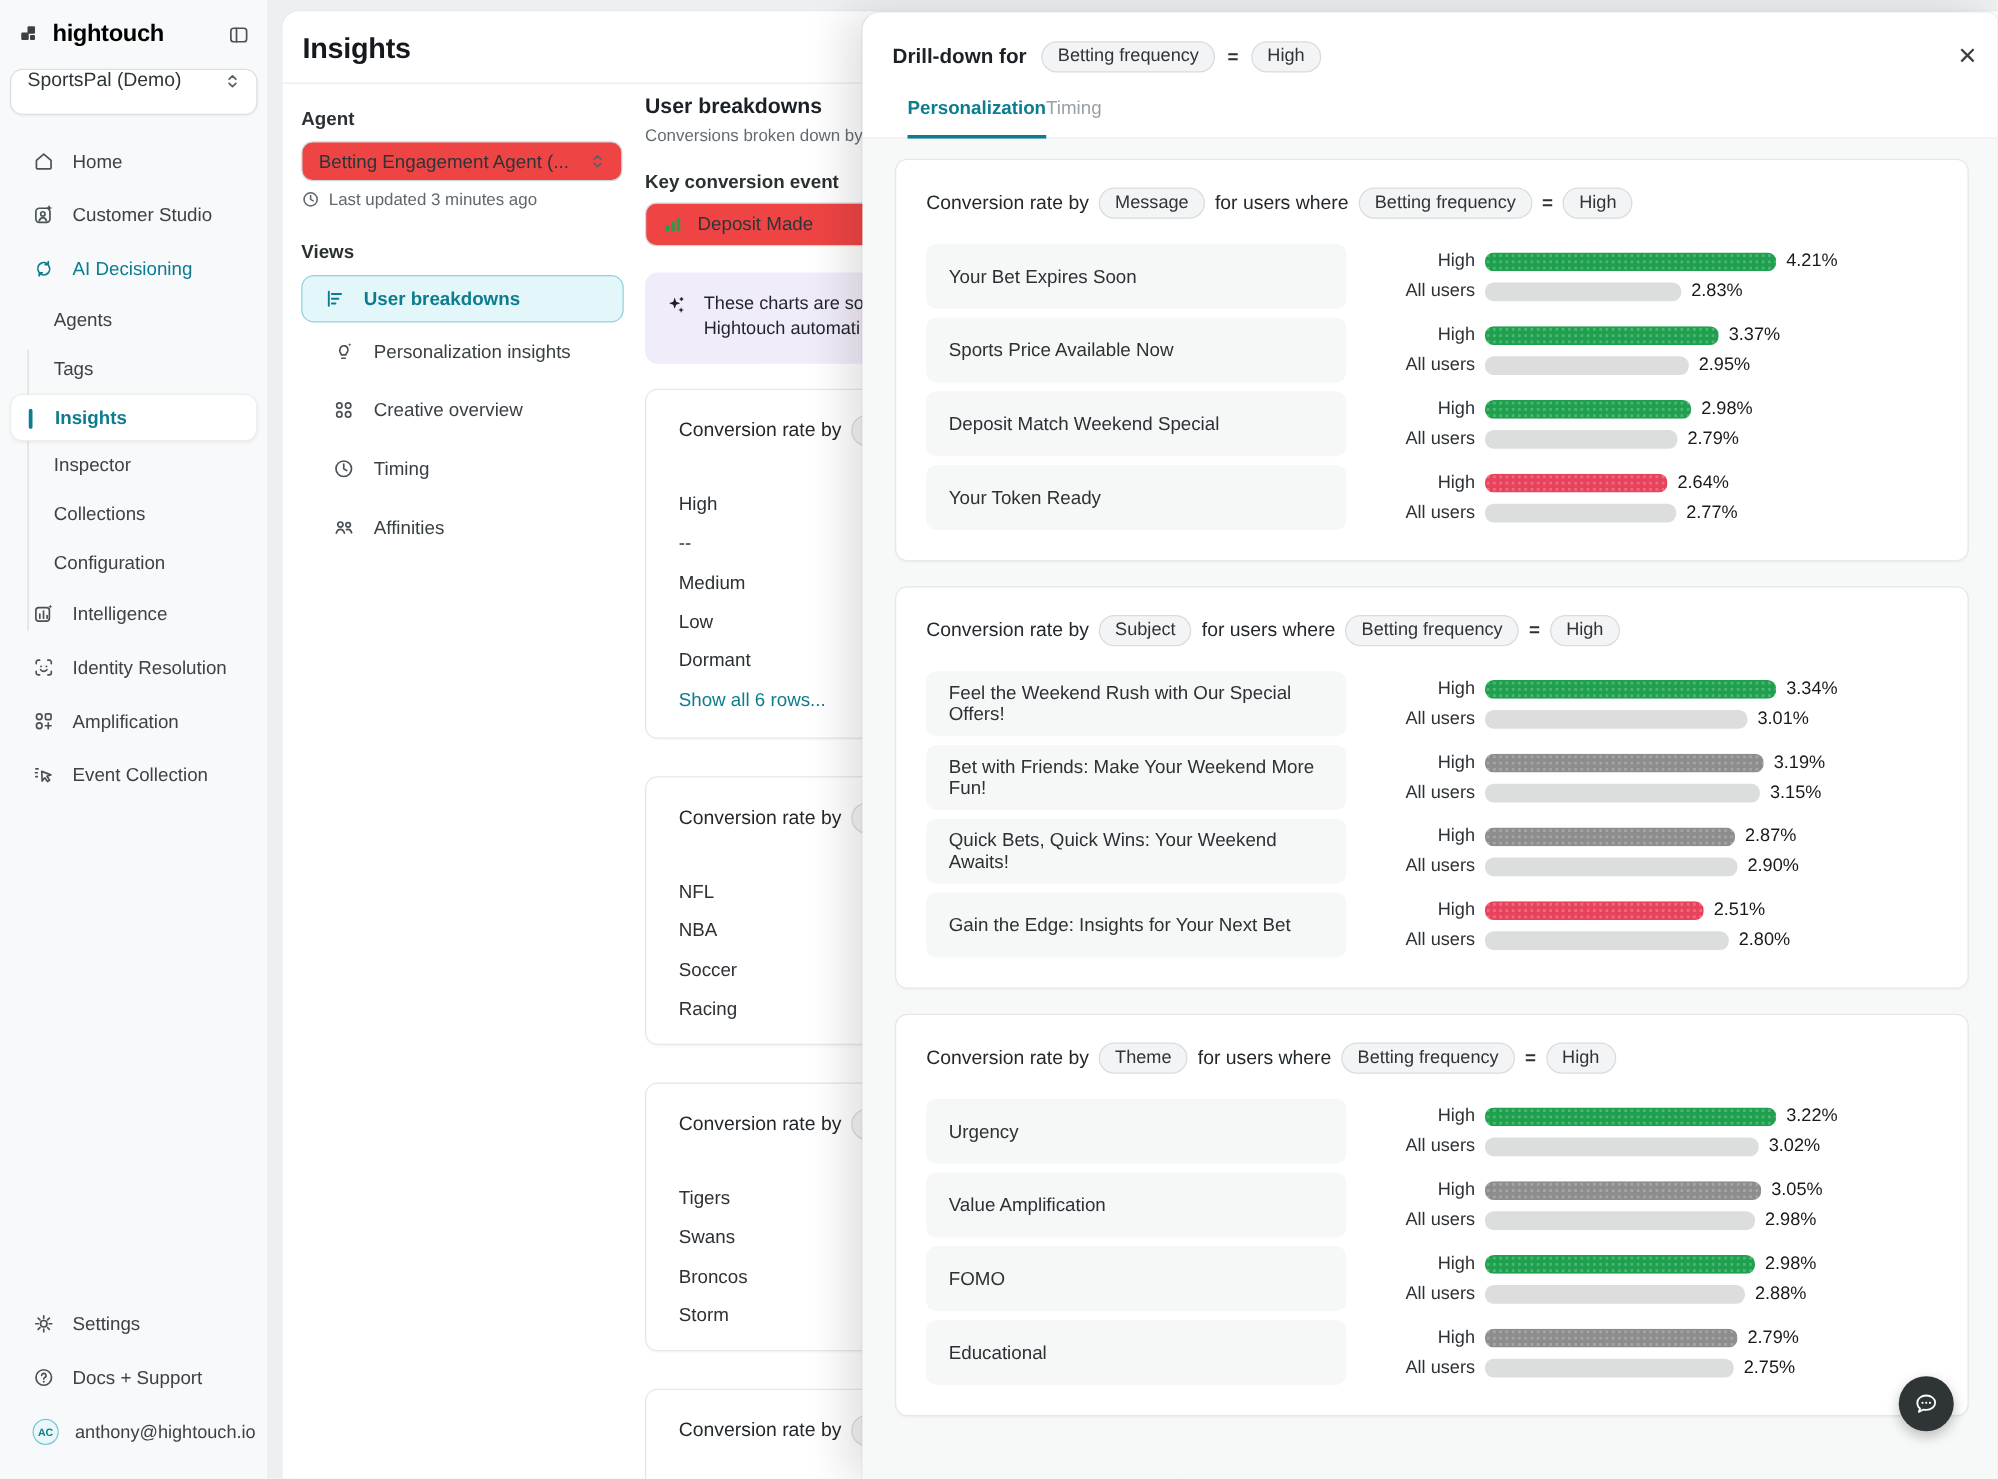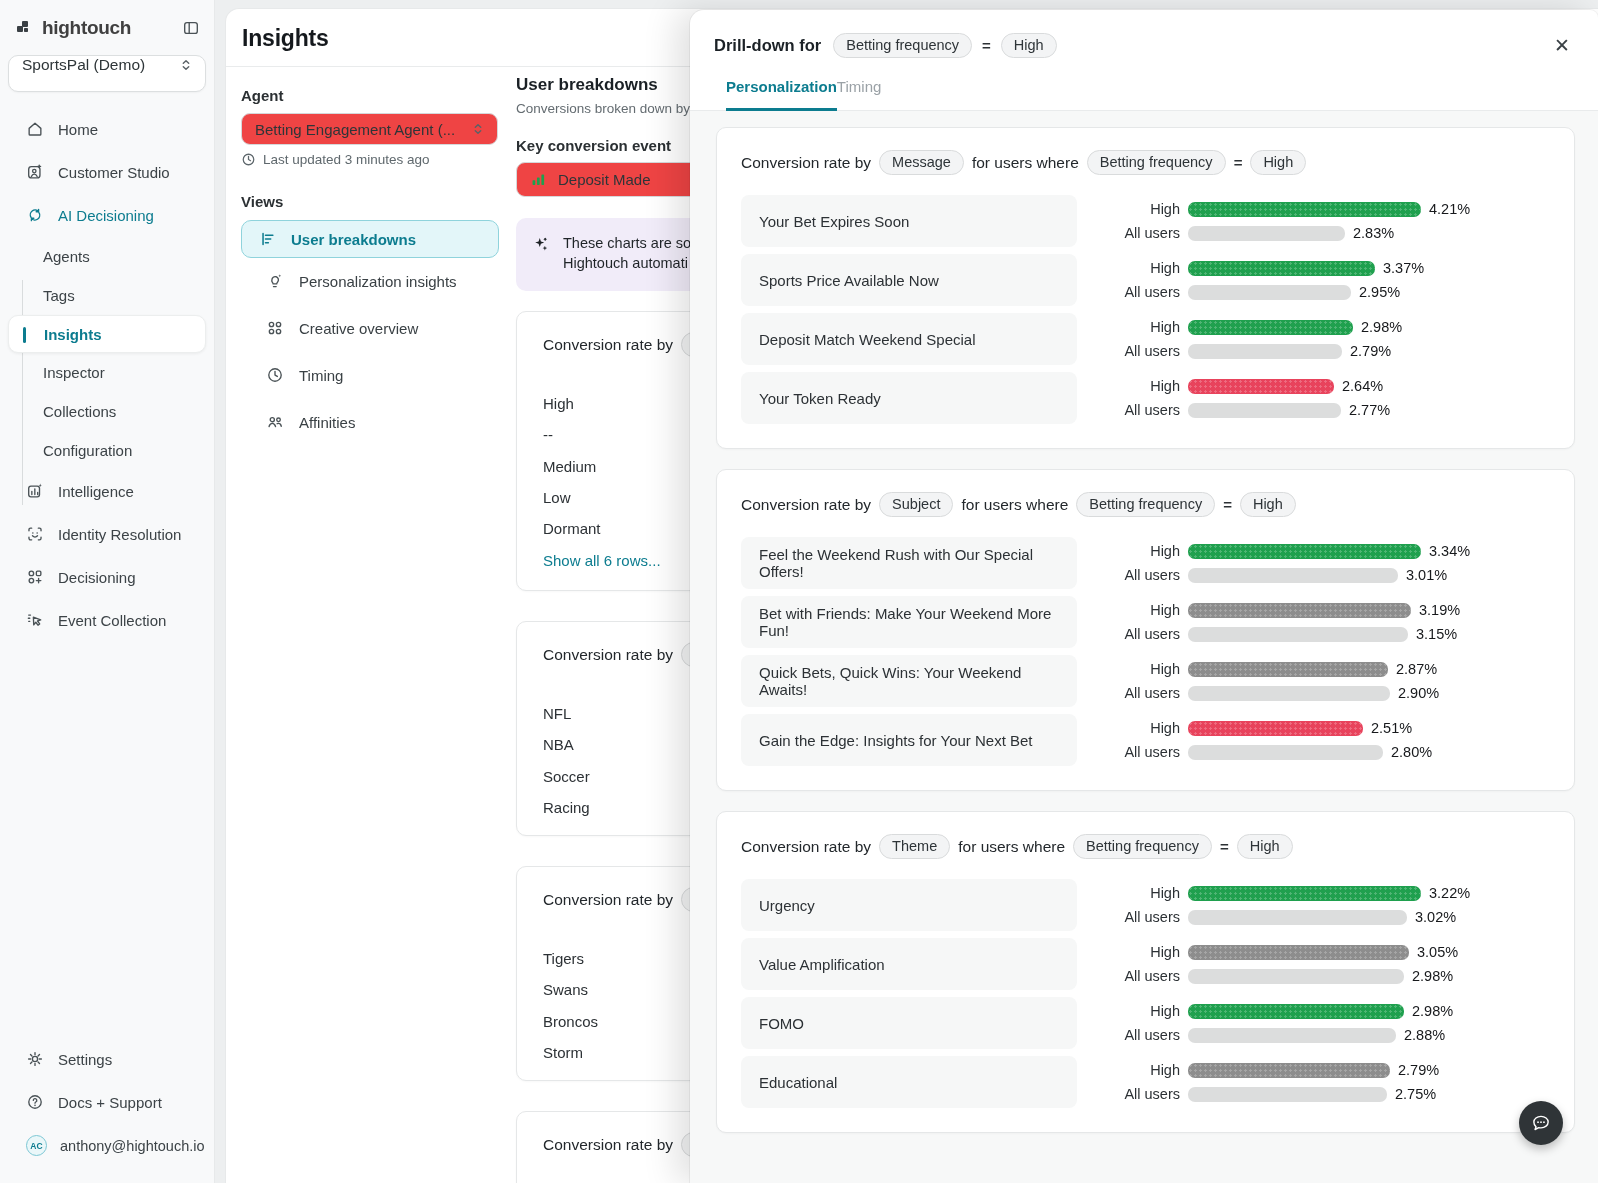--- a/index.html
+++ b/index.html
@@ -12,21 +12,21 @@
   }
   svg { display:block; }
 
   
   .sidebar {
     position:absolute; left:0; top:0; width:215px; height:1183px;
     background:#f8f9fa; border-right:1px solid #e7e9ea;
   }
   .logo-row { display:flex; align-items:center; padding:17px 14px 0 15px; }
   .logo-mark { color:#3a4044; margin-right:7px; }
-  .logo-text { font-size:19px; font-weight:700; color:#404040; letter-spacing:-0.3px; }
+  .logo-text { font-size:19px; font-weight:700; color:#000000; letter-spacing:-0.3px; }
   .collapse-btn { margin-left:auto; color:#4a5256; cursor:pointer; }
   .workspace {
     margin:16px 8px 0 8px; height:37px; background:#fff;
     border:1px solid #dcdfe0; border-radius:10px;
     display:flex; padding:0 10px 0 13px;
     font-size:15.5px; color:#2e3538; cursor:pointer;
     box-shadow:0 1px 2px rgba(0,0,0,0.04);
   }
   .workspace .chev { margin-left:auto; color:#5a6267; }
   .nav { margin-top:16px; position:relative; }
@@ -114,21 +114,21 @@
   .mcard-row { height:31.3px; display:flex; align-items:center; font-size:15px; color:#2c3135; }
   .mcard-link { height:31.3px; display:flex; align-items:center; font-size:15px; color:#0c7c8f; cursor:pointer; }
 
   
   .drawer {
     position:absolute; left:690px; top:10px; right:0; bottom:0;
     background:#fff; border-top-left-radius:14px; border-top-right-radius:8px;
     box-shadow:0 0 0 1px rgba(0,0,0,0.05), -14px 0 34px rgba(0,0,0,0.12);
     display:flex; flex-direction:column; overflow:hidden;
   }
-  .dd-header { display:flex; align-items:center; gap:10px; padding:23px 28px 0 24px; }
+  .dd-header { display:flex; align-items:center; gap:10px; padding:23px 16px 0 24px; }
   .dd-title { font-size:16.5px; font-weight:700; color:#1b2126; margin-right:2px; }
   .eq { font-size:15px; font-weight:700; color:#2c3135; }
   .dd-close { margin-left:auto; font-size:19px; color:#3a4145; cursor:pointer; line-height:1; }
   .dd-tabs { display:flex; padding:20px 24px 0 36px; border-bottom:1px solid #e9ebec; }
   .dd-tab { padding-bottom:13px; font-size:15px; color:#9aa1a6; cursor:pointer; border-bottom:3px solid transparent; margin-bottom:-1px; }
   .dd-tab.active { color:#0c7c8f; font-weight:600; border-bottom-color:#0c7c8f; }
   .dd-content {
     flex:1; background:#f7f8f8; padding:16px 23px 0 26px;
     display:flex; flex-direction:column; gap:20px; overflow:hidden;
   }
@@ -263,21 +263,21 @@
       </div>
       <div class="nav-item">
         <span class="nav-icon">
           <svg viewBox="0 0 20 20" width="18" height="18" fill="none" stroke="currentColor" stroke-width="1.5" stroke-linecap="round" stroke-linejoin="round">
             <circle cx="6" cy="6" r="2.5"></circle>
             <rect x="11.5" y="3.5" width="5" height="5" rx="1.2"></rect>
             <circle cx="6" cy="14" r="2.5"></circle>
             <path d="M14 11.5v5M11.5 14h5"></path>
           </svg>
         </span>
-        <span>Decisioning</span>
+        <span>Amplification</span>
       </div>
       <div class="nav-item">
         <span class="nav-icon">
           <svg viewBox="0 0 20 20" width="18" height="18" fill="none" stroke="currentColor" stroke-width="1.5" stroke-linecap="round" stroke-linejoin="round">
             <path d="M8.2 6.8 16.3 9.9l-3.5 1.2 2.4 3.3-1.9 1.4-2.4-3.3-2.3 2.9z"></path>
             <path d="M3 4.5h2M2.6 8h1.6M3 11.5h1.2"></path>
           </svg>
         </span>
         <span>Event Collection</span>
       </div>

